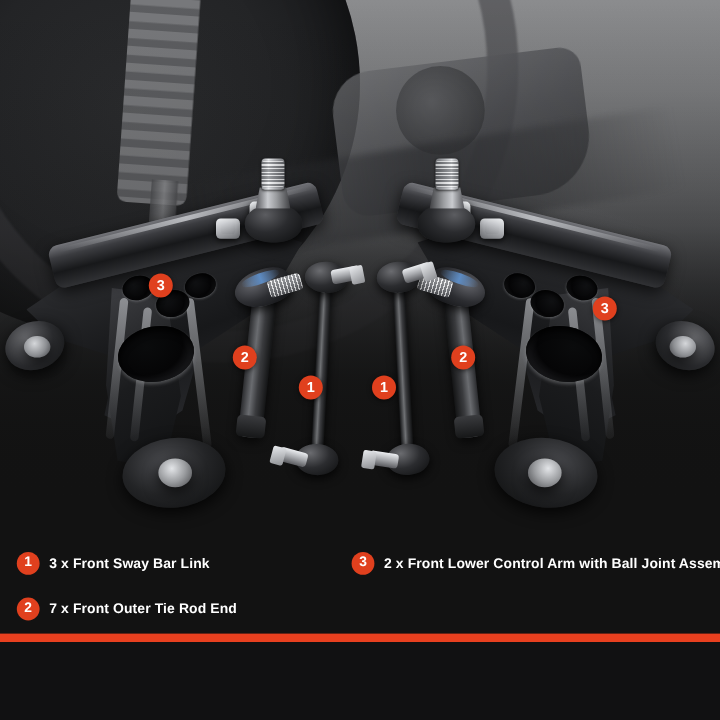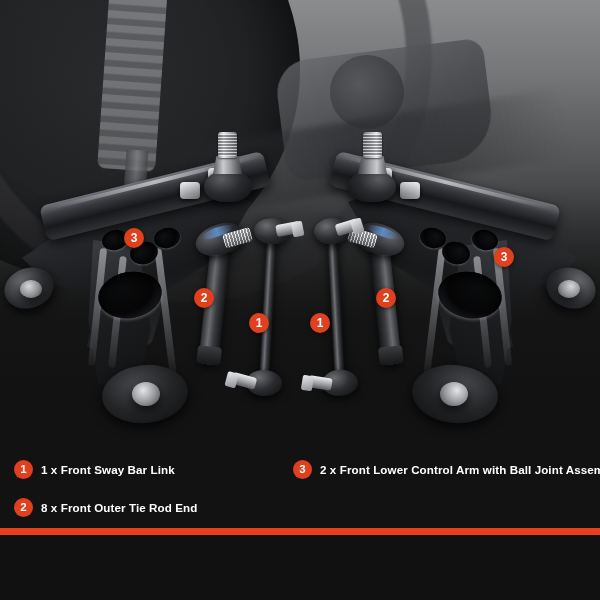--- a/index.html
+++ b/index.html
@@ -416,25 +416,25 @@
   <div class="badge" style="left:194px;top:288px;">2</div>
   <div class="badge" style="left:249px;top:313px;">1</div>
   <div class="badge" style="left:310px;top:313px;">1</div>
   <div class="badge" style="left:376px;top:288px;">2</div>
   <div class="badge" style="left:494px;top:247px;">3</div>
 
   <div class="legend">
     <div class="legend-col c1">
       <div class="legend-row">
         <div class="legend-badge">1</div>
-        <div class="legend-text">1 x Front Sway Bar Link</div>
+        <div class="legend-text">3 x Front Sway Bar Link</div>
       </div>
       <div class="legend-row">
         <div class="legend-badge">2</div>
-        <div class="legend-text">8 x Front Outer Tie Rod End</div>
+        <div class="legend-text">7 x Front Outer Tie Rod End</div>
       </div>
     </div>
     <div class="legend-col c2">
       <div class="legend-row">
         <div class="legend-badge">3</div>
         <div class="legend-text">2 x Front Lower Control Arm with Ball Joint Assembly</div>
       </div>
     </div>
   </div>
 

